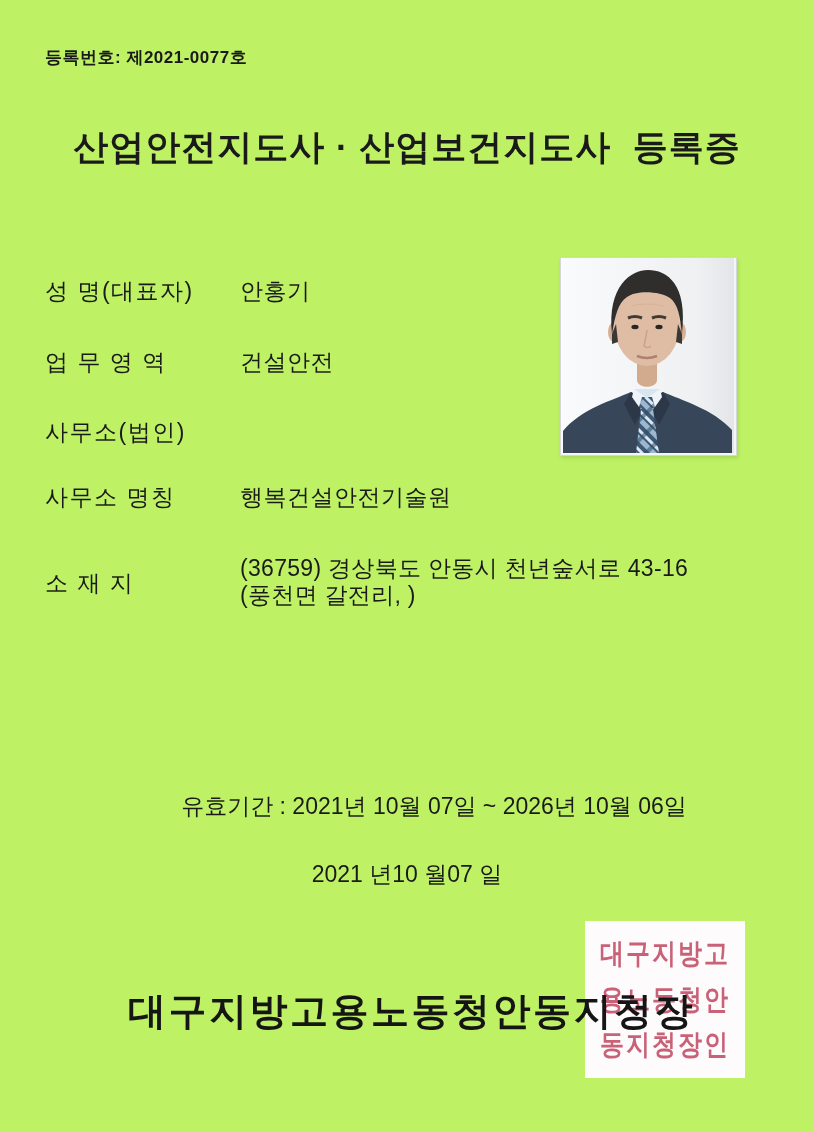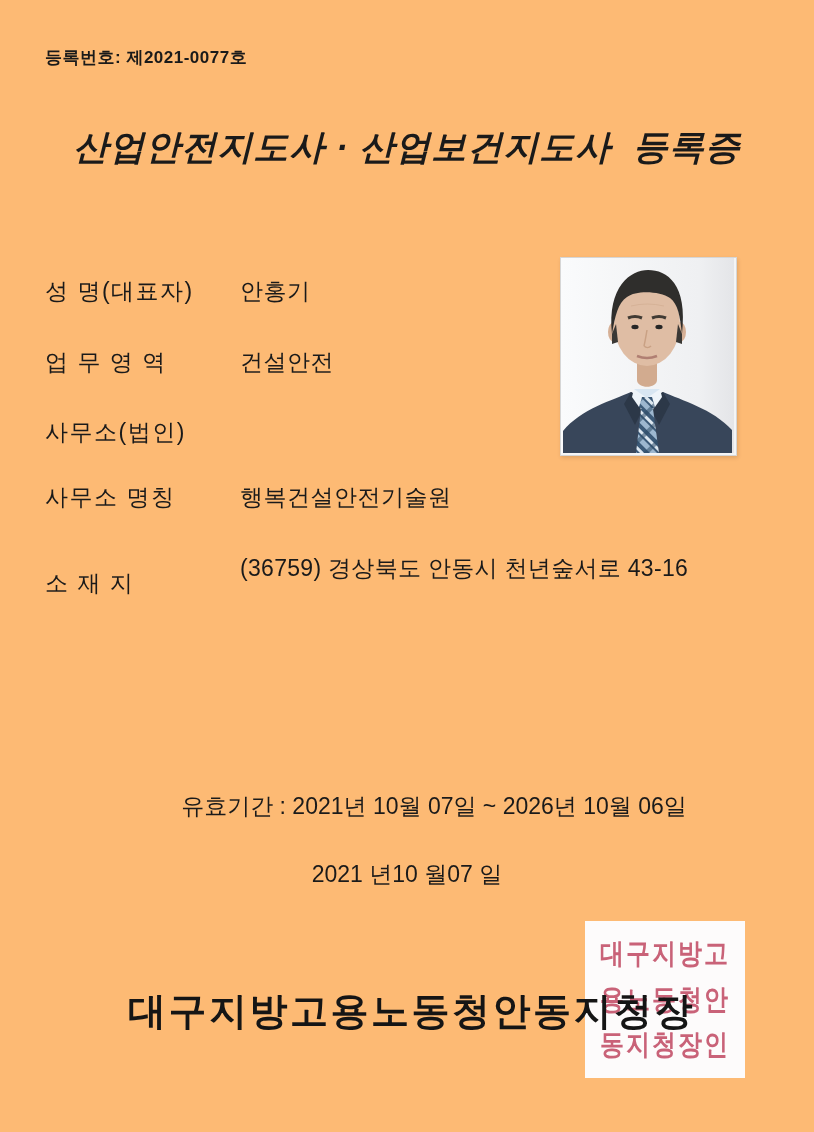--- a/index.html
+++ b/index.html
@@ -1,26 +1,26 @@
 <!DOCTYPE html>
 <html><head>
 <meta charset="utf-8">
 <style>
   html,body { margin:0; padding:0; background:#ffffff; }
   .page {
-    position:relative; width:814px; height:1132px; background:#fdba74;
+    position:relative; width:814px; height:1132px; background:#bef264;
     font-family:"Liberation Sans", sans-serif; color:#1a1a1a; overflow:hidden;
   }
   .reg-no {
     position:absolute; left:45px; top:46px;
     font-size:17px; font-weight:bold; letter-spacing:0.5px; white-space:pre;
   }
   .title {
     position:absolute; left:0; top:124px; width:100%; margin:0;
-    text-align:center; font-size:35px; font-weight:bold; letter-spacing:1px; white-space:pre;font-style:italic;
+    text-align:center; font-size:35px; font-weight:bold; letter-spacing:1px; white-space:pre;
   }
   .row { position:absolute; left:45px; width:740px; font-size:23px; }
   .row .label { letter-spacing:1.5px; white-space:pre;margin-top:21px; }
   .row .value { position:absolute; left:195px; top:0; letter-spacing:0.5px; white-space:pre; }
   .addr-lines { position:absolute; left:195px; top:-13px; line-height:27px; letter-spacing:0.3px; }
   .addr-lines div { white-space:pre; }
 
   .photo {
     position:absolute; left:560px; top:257px; width:175px; height:197px;
     border:1px solid #d6d6d6; box-shadow:1px 2px 4px rgba(0,0,0,0.12); background:#f4f5f6;
@@ -142,20 +142,21 @@
 
   <div class="row" style="top:482px">
     <span class="label">사무소 명칭</span>
     <span class="value">행복건설안전기술원</span>
   </div>
 
   <div class="row" style="top:568px">
     <span class="label">소 재 지</span>
     <div class="addr-lines">
       <div>(36759) 경상북도 안동시 천년숲서로 43-16</div>
+      <div>(풍천면 갈전리, )</div>
     </div>
   </div>
 
 
   <div class="validity">유효기간 : 2021년 10월 07일 ~ 2026년 10월 06일</div>
 
   <div class="issue-date">
     <span class="seg"><span>2021</span> <span>년</span></span>
     <span class="seg"><span>10</span> <span>월</span></span>
     <span class="seg"><span>07</span> <span>일</span></span>

